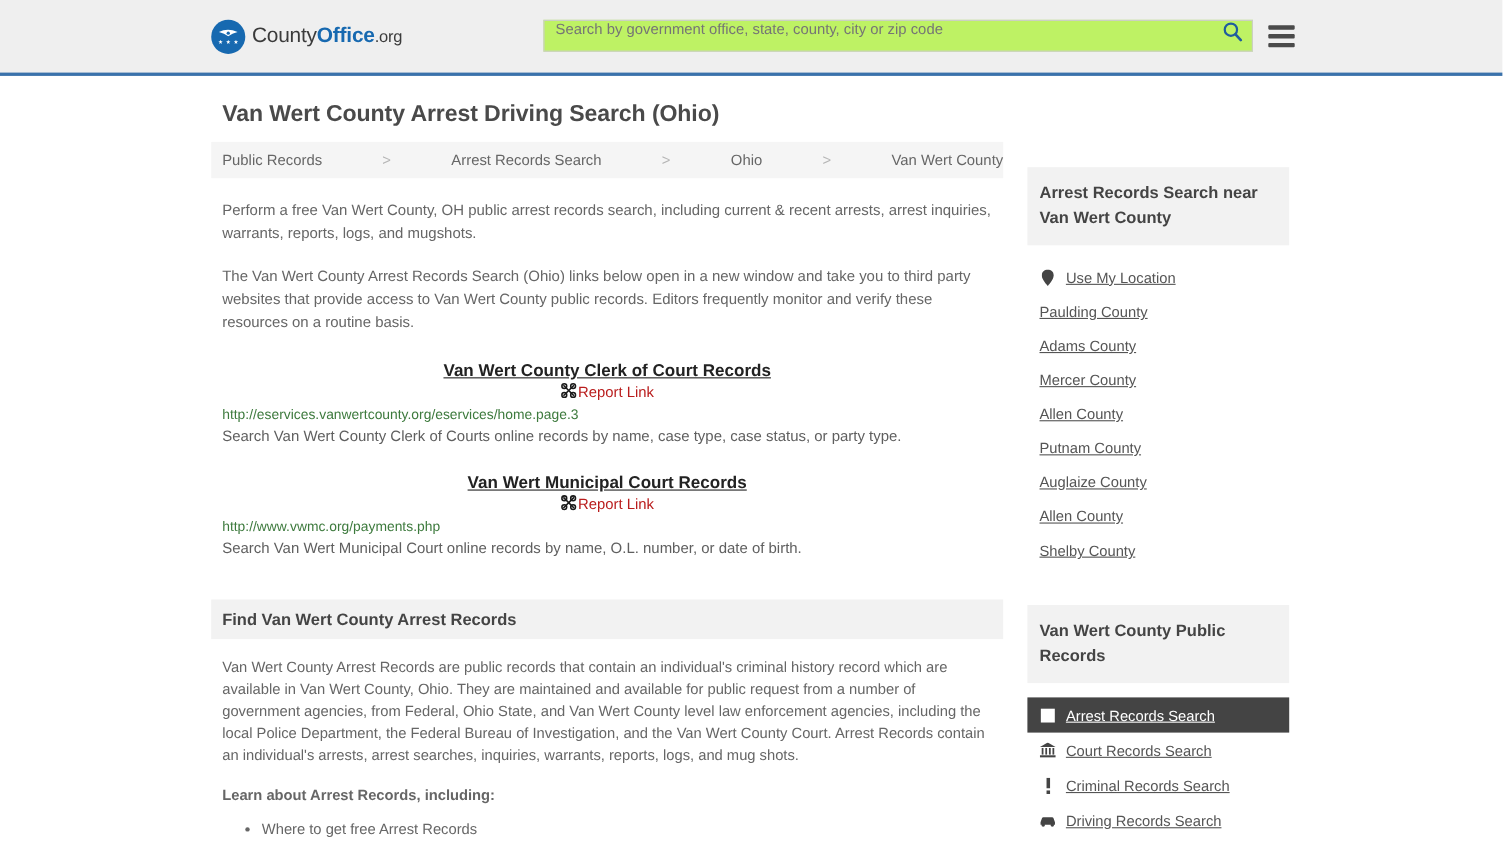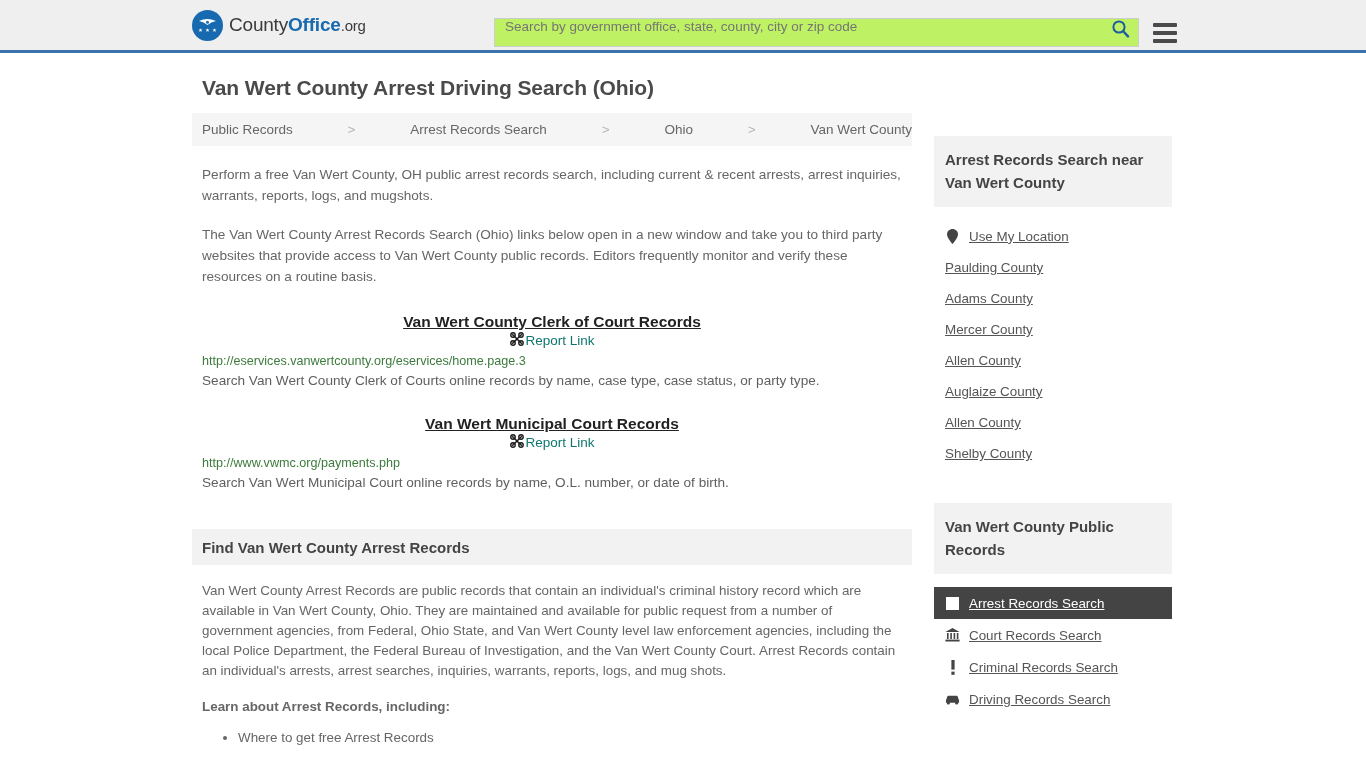--- a/index.html
+++ b/index.html
@@ -8,21 +8,21 @@
     height: 768px;
     overflow: hidden;
     background: #ffffff;
     font-family: "Liberation Sans", sans-serif;
     color: #555555;
   }
 
   
   .site-header {
     width: 100%;
-    height: 53px;
+    height: 69px;
     background: #efefef;
     border-bottom: 3px solid #3a72ab;
     display: flex;
     align-items: center;
     position: relative;
   }
   .logo-wrap {
     display: flex;
     align-items: center;
     margin-left: 192px;
@@ -148,21 +148,21 @@
     font-weight: bold;
     color: #222222;
     text-decoration: underline;
     cursor: pointer;
   }
   .report-link {
     display: flex;
     align-items: center;
     gap: 0;
     font-size: 13.5px;
-    color: #0f766e;
+    color: #b91c1c;
     cursor: pointer;
     white-space: nowrap;
   }
   .result-url {
     display: block;
     font-size: 12.6px;
     color: #3d7a3d;
     margin-top: 4px;
     cursor: pointer;
     text-decoration: none;
@@ -383,20 +383,23 @@
           <div class="side-link-row county-row">
             <span class="sl-label">Adams County</span>
           </div>
           <div class="side-link-row county-row">
             <span class="sl-label">Mercer County</span>
           </div>
           <div class="side-link-row county-row">
             <span class="sl-label">Allen County</span>
           </div>
           <div class="side-link-row county-row">
+            <span class="sl-label">Putnam County</span>
+          </div>
+          <div class="side-link-row county-row">
             <span class="sl-label">Auglaize County</span>
           </div>
           <div class="side-link-row county-row">
             <span class="sl-label">Allen County</span>
           </div>
           <div class="side-link-row county-row">
             <span class="sl-label">Shelby County</span>
           </div>
 
         </div>

